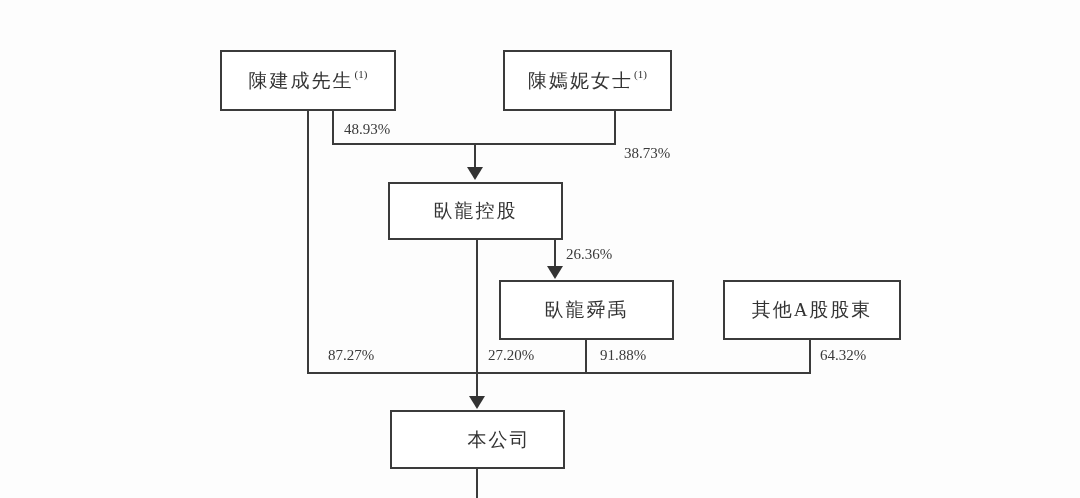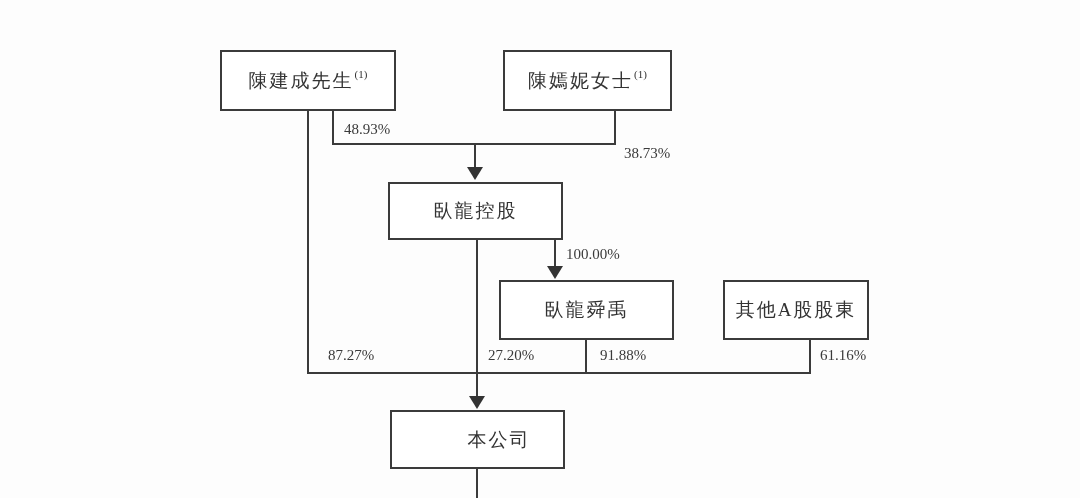--- a/index.html
+++ b/index.html
@@ -47,21 +47,21 @@
     font-size: 15px;
     color: #3a3a3a;
     line-height: 20px;
     white-space: nowrap;
   }
   
   .n-chen-jiancheng { left: 220px; top: 50px;  width: 176px; height: 61px; }
   .n-chen-yanni     { left: 503px; top: 50px;  width: 169px; height: 61px; }
   .n-wolong-holdings{ left: 388px; top: 182px; width: 175px; height: 58px; }
   .n-wolong-shunyu  { left: 499px; top: 280px; width: 175px; height: 60px; }
-  .n-other-a        { left: 723px; top: 280px; width: 146px; height: 60px; }
+  .n-other-a        { left: 723px; top: 280px; width: 178px; height: 60px; }
   .n-company        { left: 390px; top: 410px; width: 175px; height: 59px; padding-left: 43px; }
   
   .p-4893  { left: 344px; top: 119px; }
   .p-3873  { left: 624px; top: 119px; margin-top: 24px; }
   .p-10000 { left: 566px; top: 244px; }
   .p-162   { left: 328px; top: 345px; }
   .p-474   { left: 488px; top: 345px; }
   .p-3248  { left: 600px; top: 345px; }
   .p-6116  { left: 820px; top: 345px; }
 </style>
@@ -119,19 +119,19 @@
   <div class="node n-other-a">
     <span>其他A股股東</span>
   </div>
 
   <div class="node n-company">
     <span>本公司</span>
   </div>
 
   <span class="pct p-4893">48.93%</span>
   <span class="pct p-3873">38.73%</span>
-  <span class="pct p-10000">100.00%</span>
+  <span class="pct p-10000">26.36%</span>
   <span class="pct p-162">87.27%</span>
   <span class="pct p-474">27.20%</span>
   <span class="pct p-3248">91.88%</span>
-  <span class="pct p-6116">61.16%</span>
+  <span class="pct p-6116">64.32%</span>
 
 </div>
 
 </body></html>

